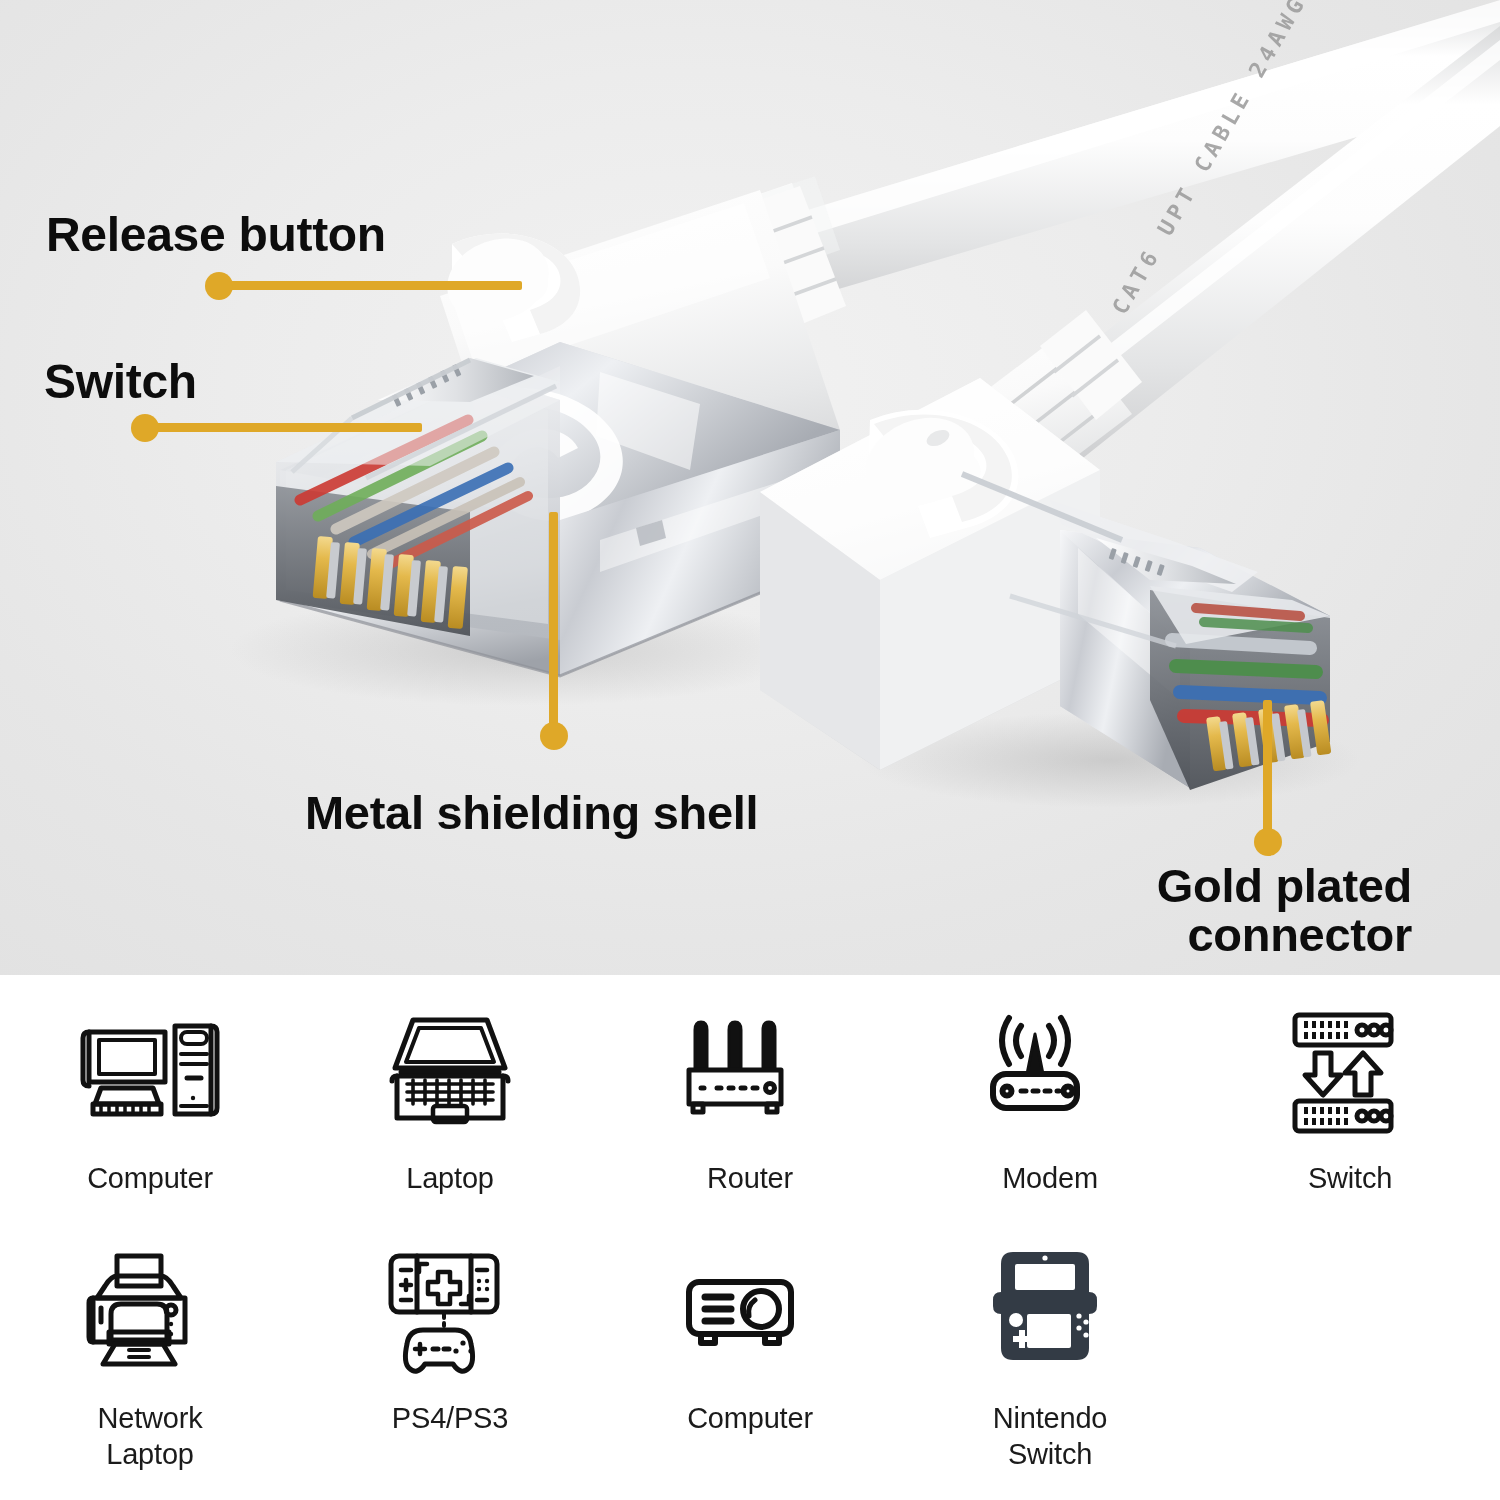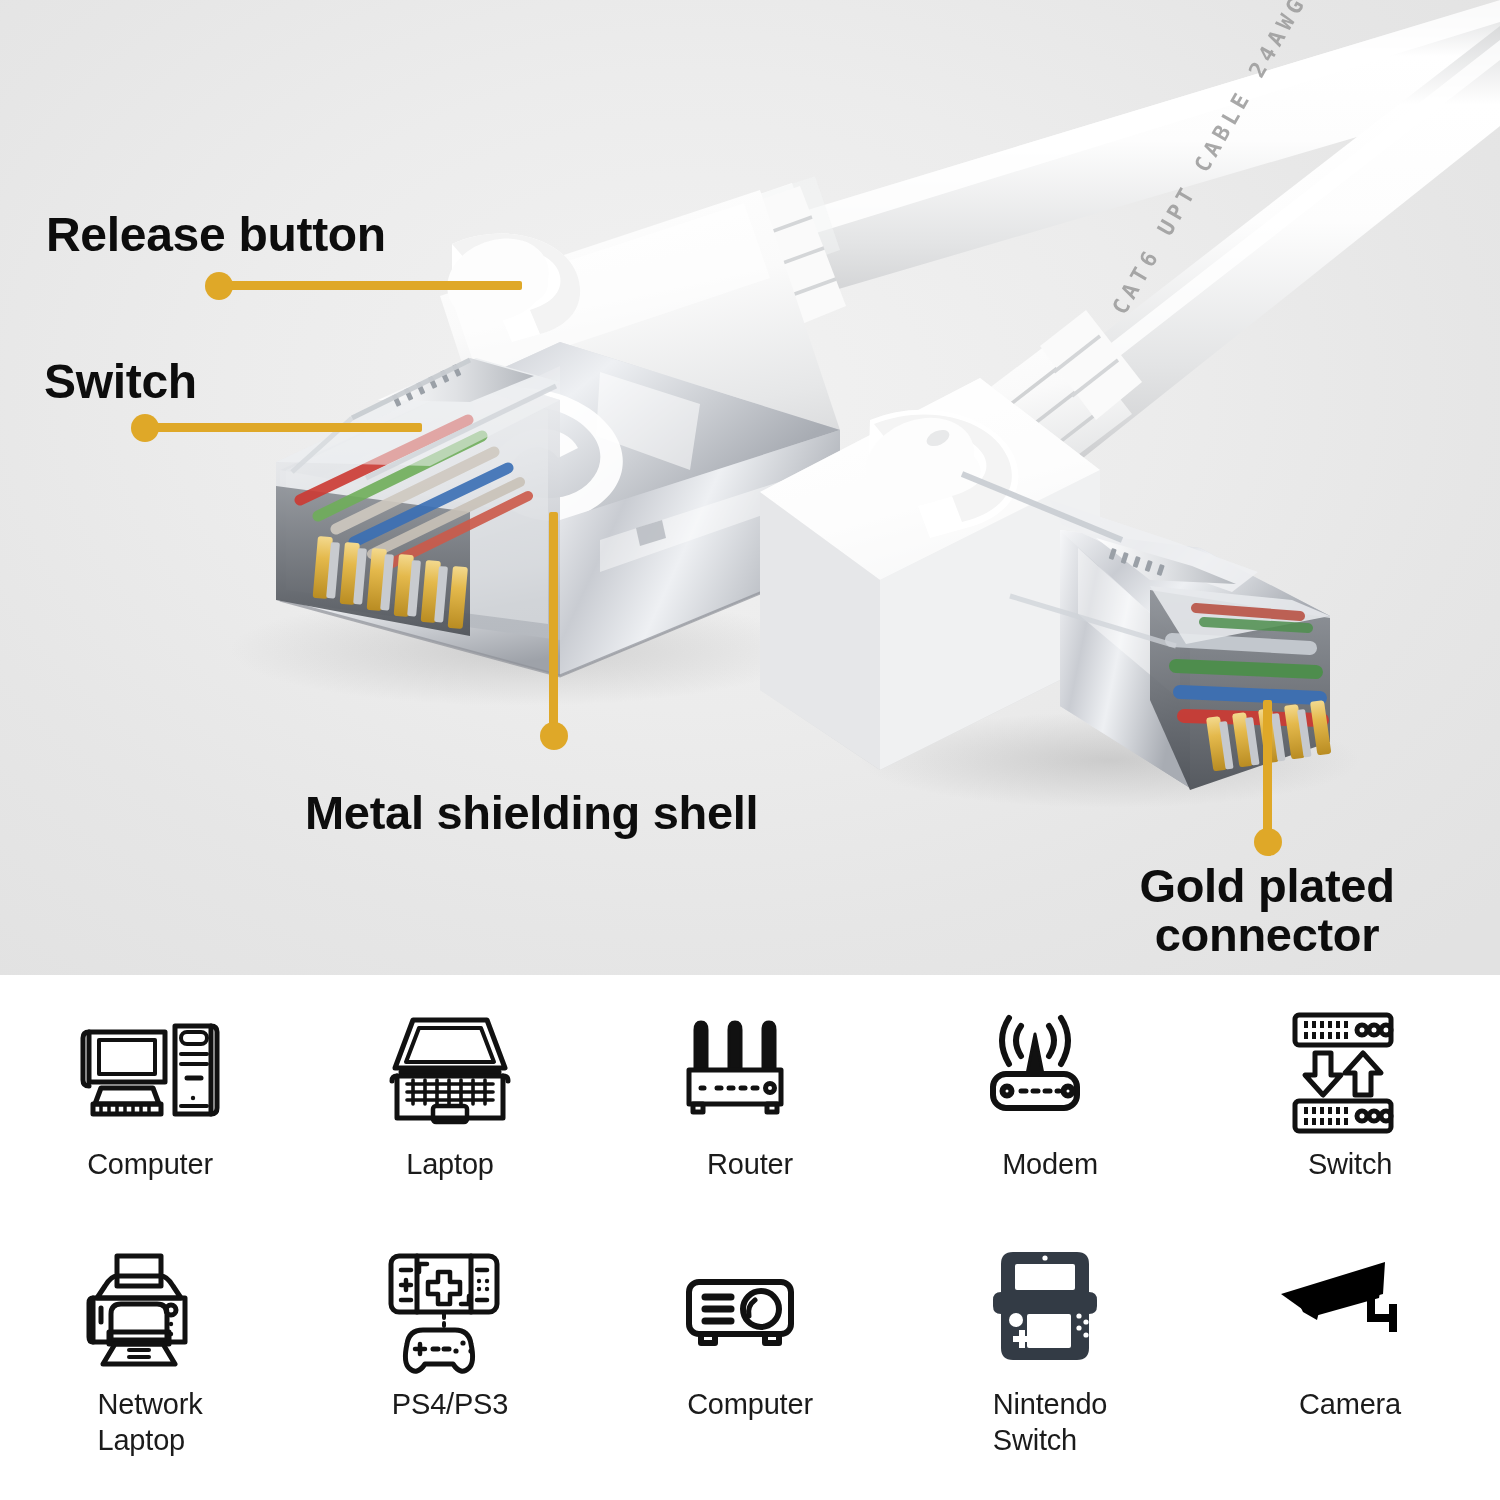--- a/index.html
+++ b/index.html
@@ -28,21 +28,21 @@
     color:#0d0d0d;
     font-weight:700;
     letter-spacing:-0.3px;
     line-height:1.04;
     white-space:pre;
     z-index:40;
   }
   #label-release{left:46px;top:210px;font-size:48px;}
   #label-switch{left:44px;top:357px;font-size:48px;}
   #label-shield{left:305px;top:745px;font-size:47px;margin-top:44px;}
-  #label-gold{left:1122px;top:862px;font-size:47px;text-align:center;width:290px;white-space:normal;}
+  #label-gold{left:1122px;top:862px;font-size:47px;text-align:right;width:290px;white-space:normal;}
 
   
   .lead{position:absolute;background:#dfa828;z-index:35;}
   .dot{position:absolute;background:#dfa828;border-radius:50%;z-index:36;}
 
   #lead-release{left:222px;top:281px;width:300px;height:9px;border-radius:2px;}
   #dot-release{left:205px;top:272px;width:28px;height:28px;}
 
   #lead-switch{left:147px;top:423px;width:275px;height:9px;border-radius:2px;}
   #dot-switch{left:131px;top:414px;width:28px;height:28px;}
@@ -83,22 +83,24 @@
   }
   .icon-cell{
     display:flex;flex-direction:column;align-items:center;justify-content:flex-start;
   }
   .icon-art{
     height:150px;width:170px;
     display:flex;align-items:center;justify-content:center;
   }
   .icon-art svg{display:block;}
   .icon-label{
+    margin-top:14px;
     font-size:29px;
     color:#1b1b1b;
+    text-align:center;
     line-height:1.24;
     letter-spacing:-0.2px;
     white-space:pre-line;
   }
 </style>
 </head>
 <body>
 
 <div id="root">
 
@@ -601,29 +603,17 @@
                 <circle cx="111" cy="74" r="2.6"></circle>
               <circle cx="104" cy="80" r="2.6"></circle>
                 <circle cx="111" cy="87" r="2.6"></circle>
             </g>
           </svg>
         </div>
         <div class="icon-label">Nintendo
 Switch</div>
       </div>
 
-      <div class="icon-cell">
-        <div class="icon-art">
-          <svg width="150" height="120" viewBox="0 0 150 120" fill="none">
-            <path d="M6 42 L110 10 L108 42 L34 62 Z" fill="#000"></path>
-            <path d="M34 56 L106 34 L104 46 L40 64 Z" fill="#000"></path>
-            <path d="M22 48 L46 52 L42 68 L28 60 Z" fill="#000"></path>
-            <path d="M92 44 L100 44 L100 62 L118 62 L118 70 L92 70 Z" fill="#000"></path>
-            <rect x="114" y="52" width="8" height="28" fill="#000"></rect>
-          </svg>
-        </div>
-        <div class="icon-label">Camera</div>
-      </div>
 
     </div>
   </div>
 
 </div>
 
 </body></html>

